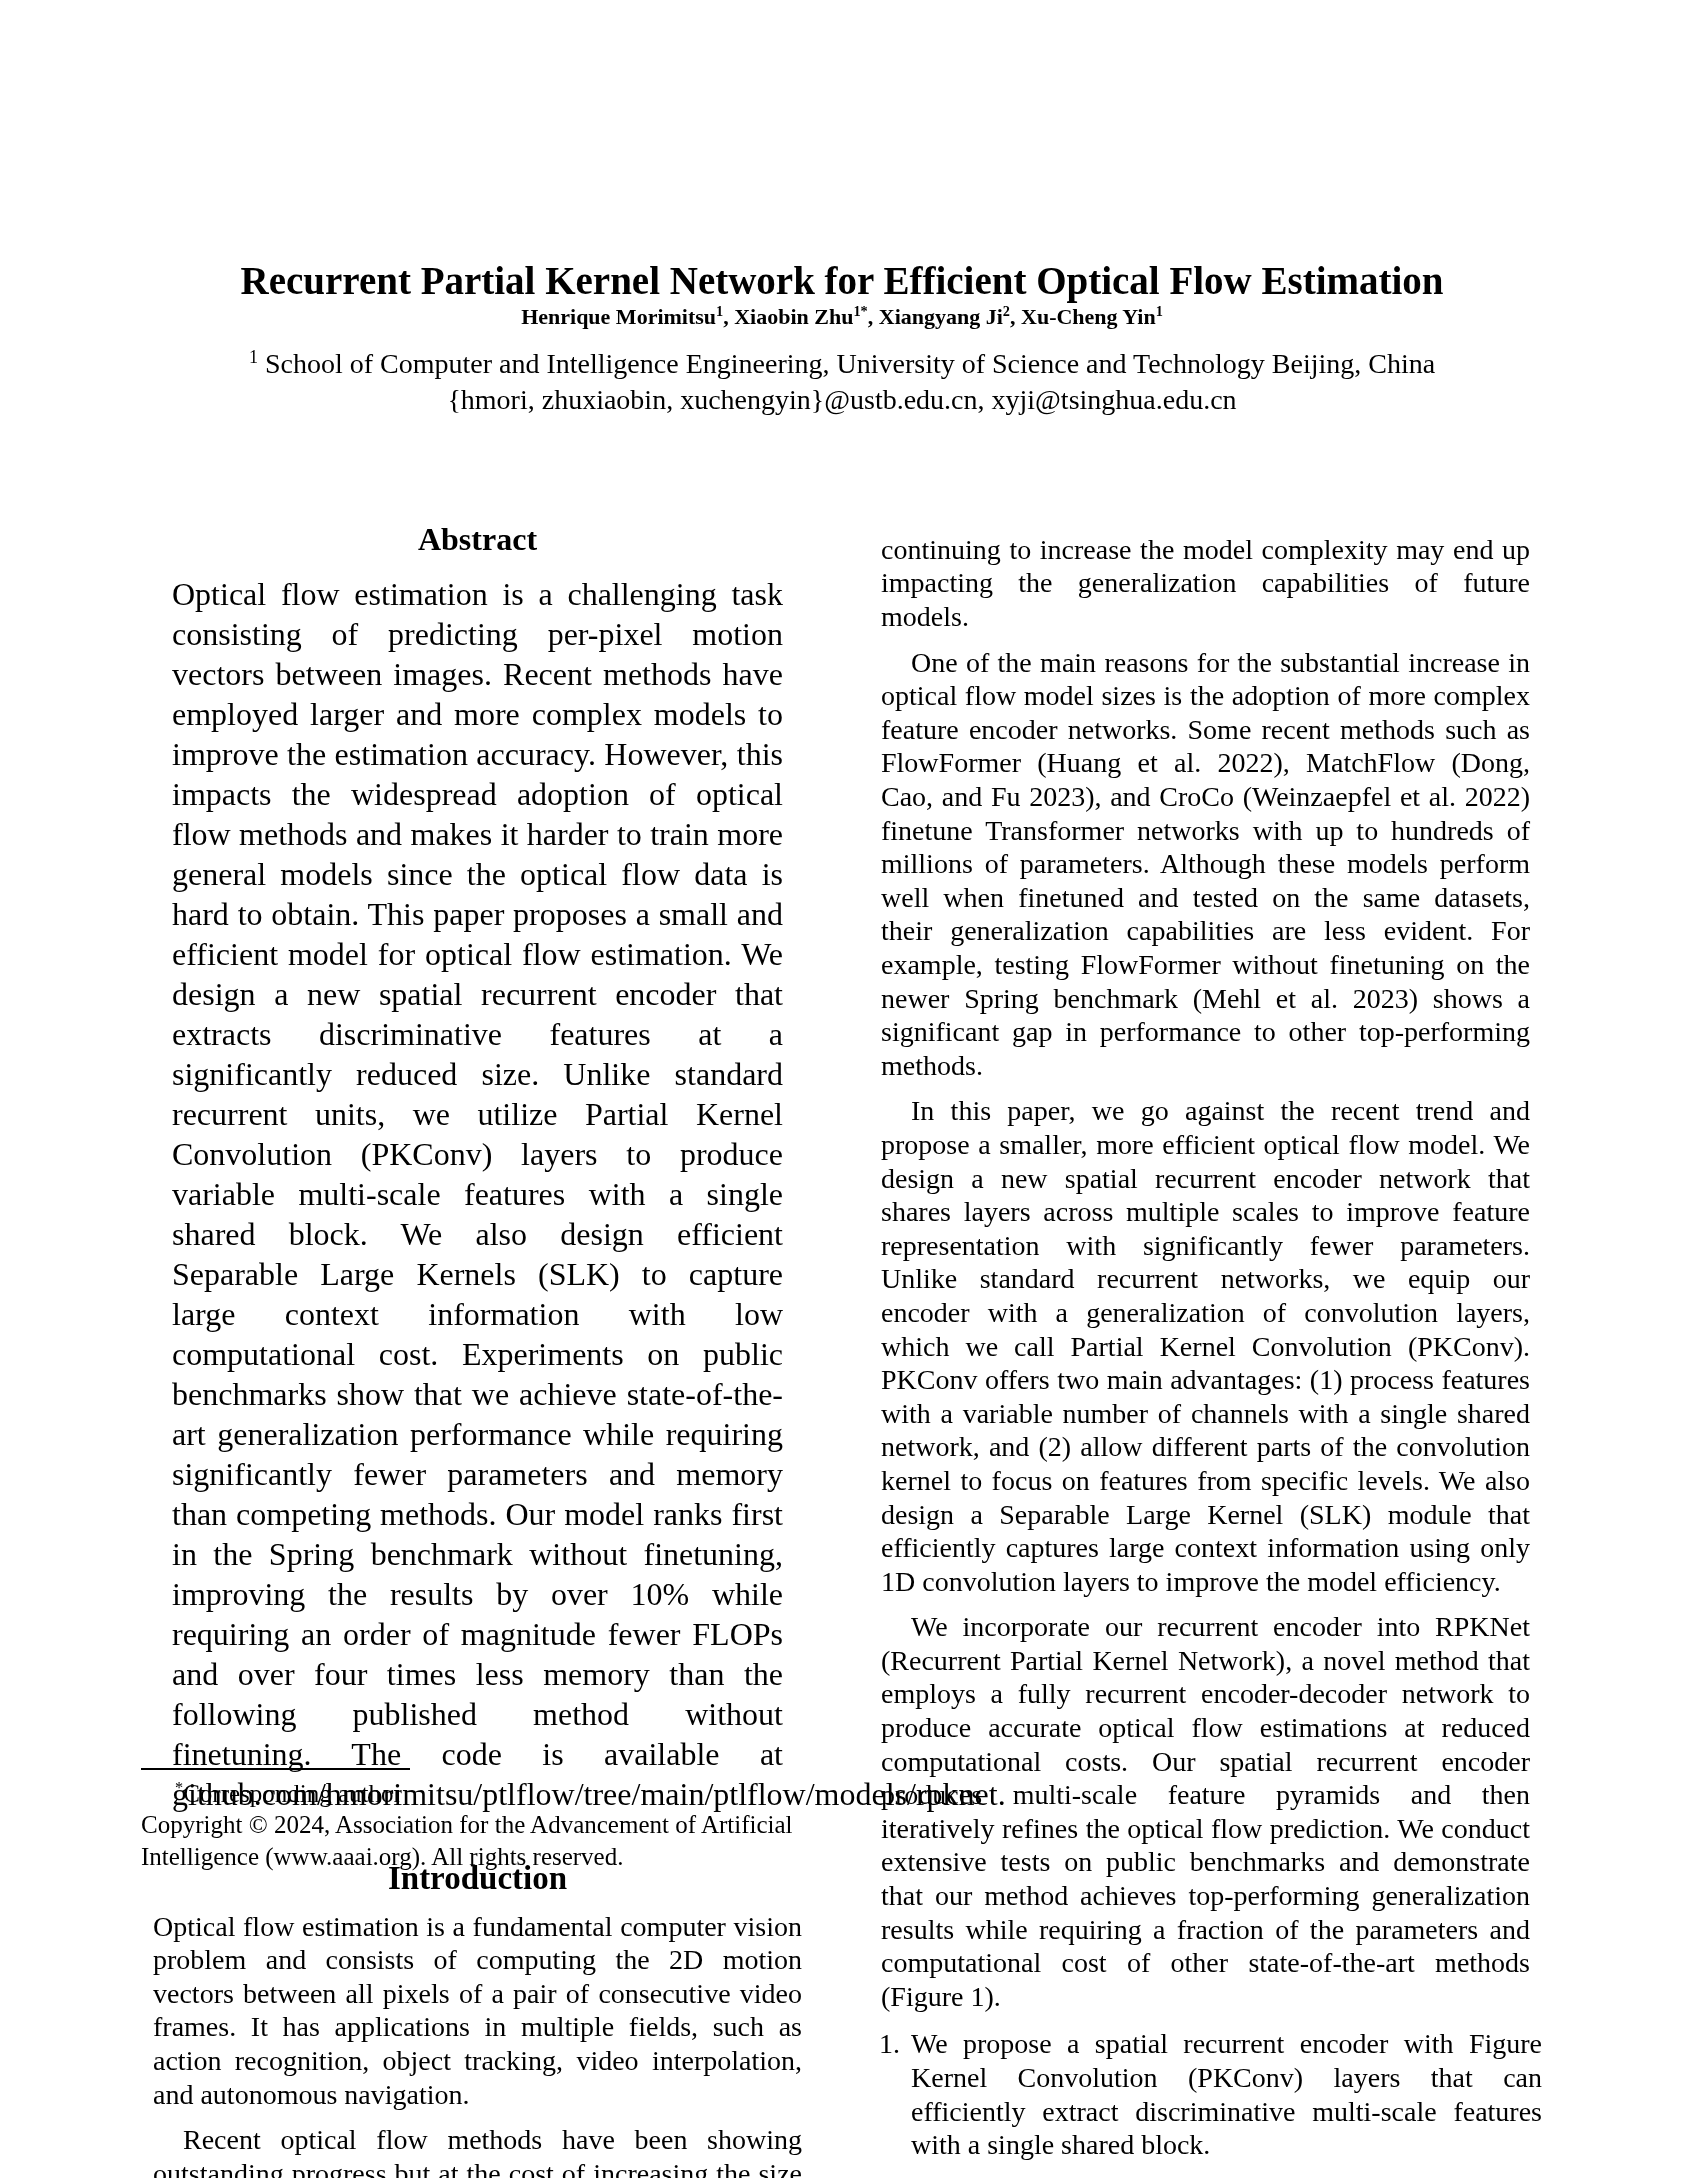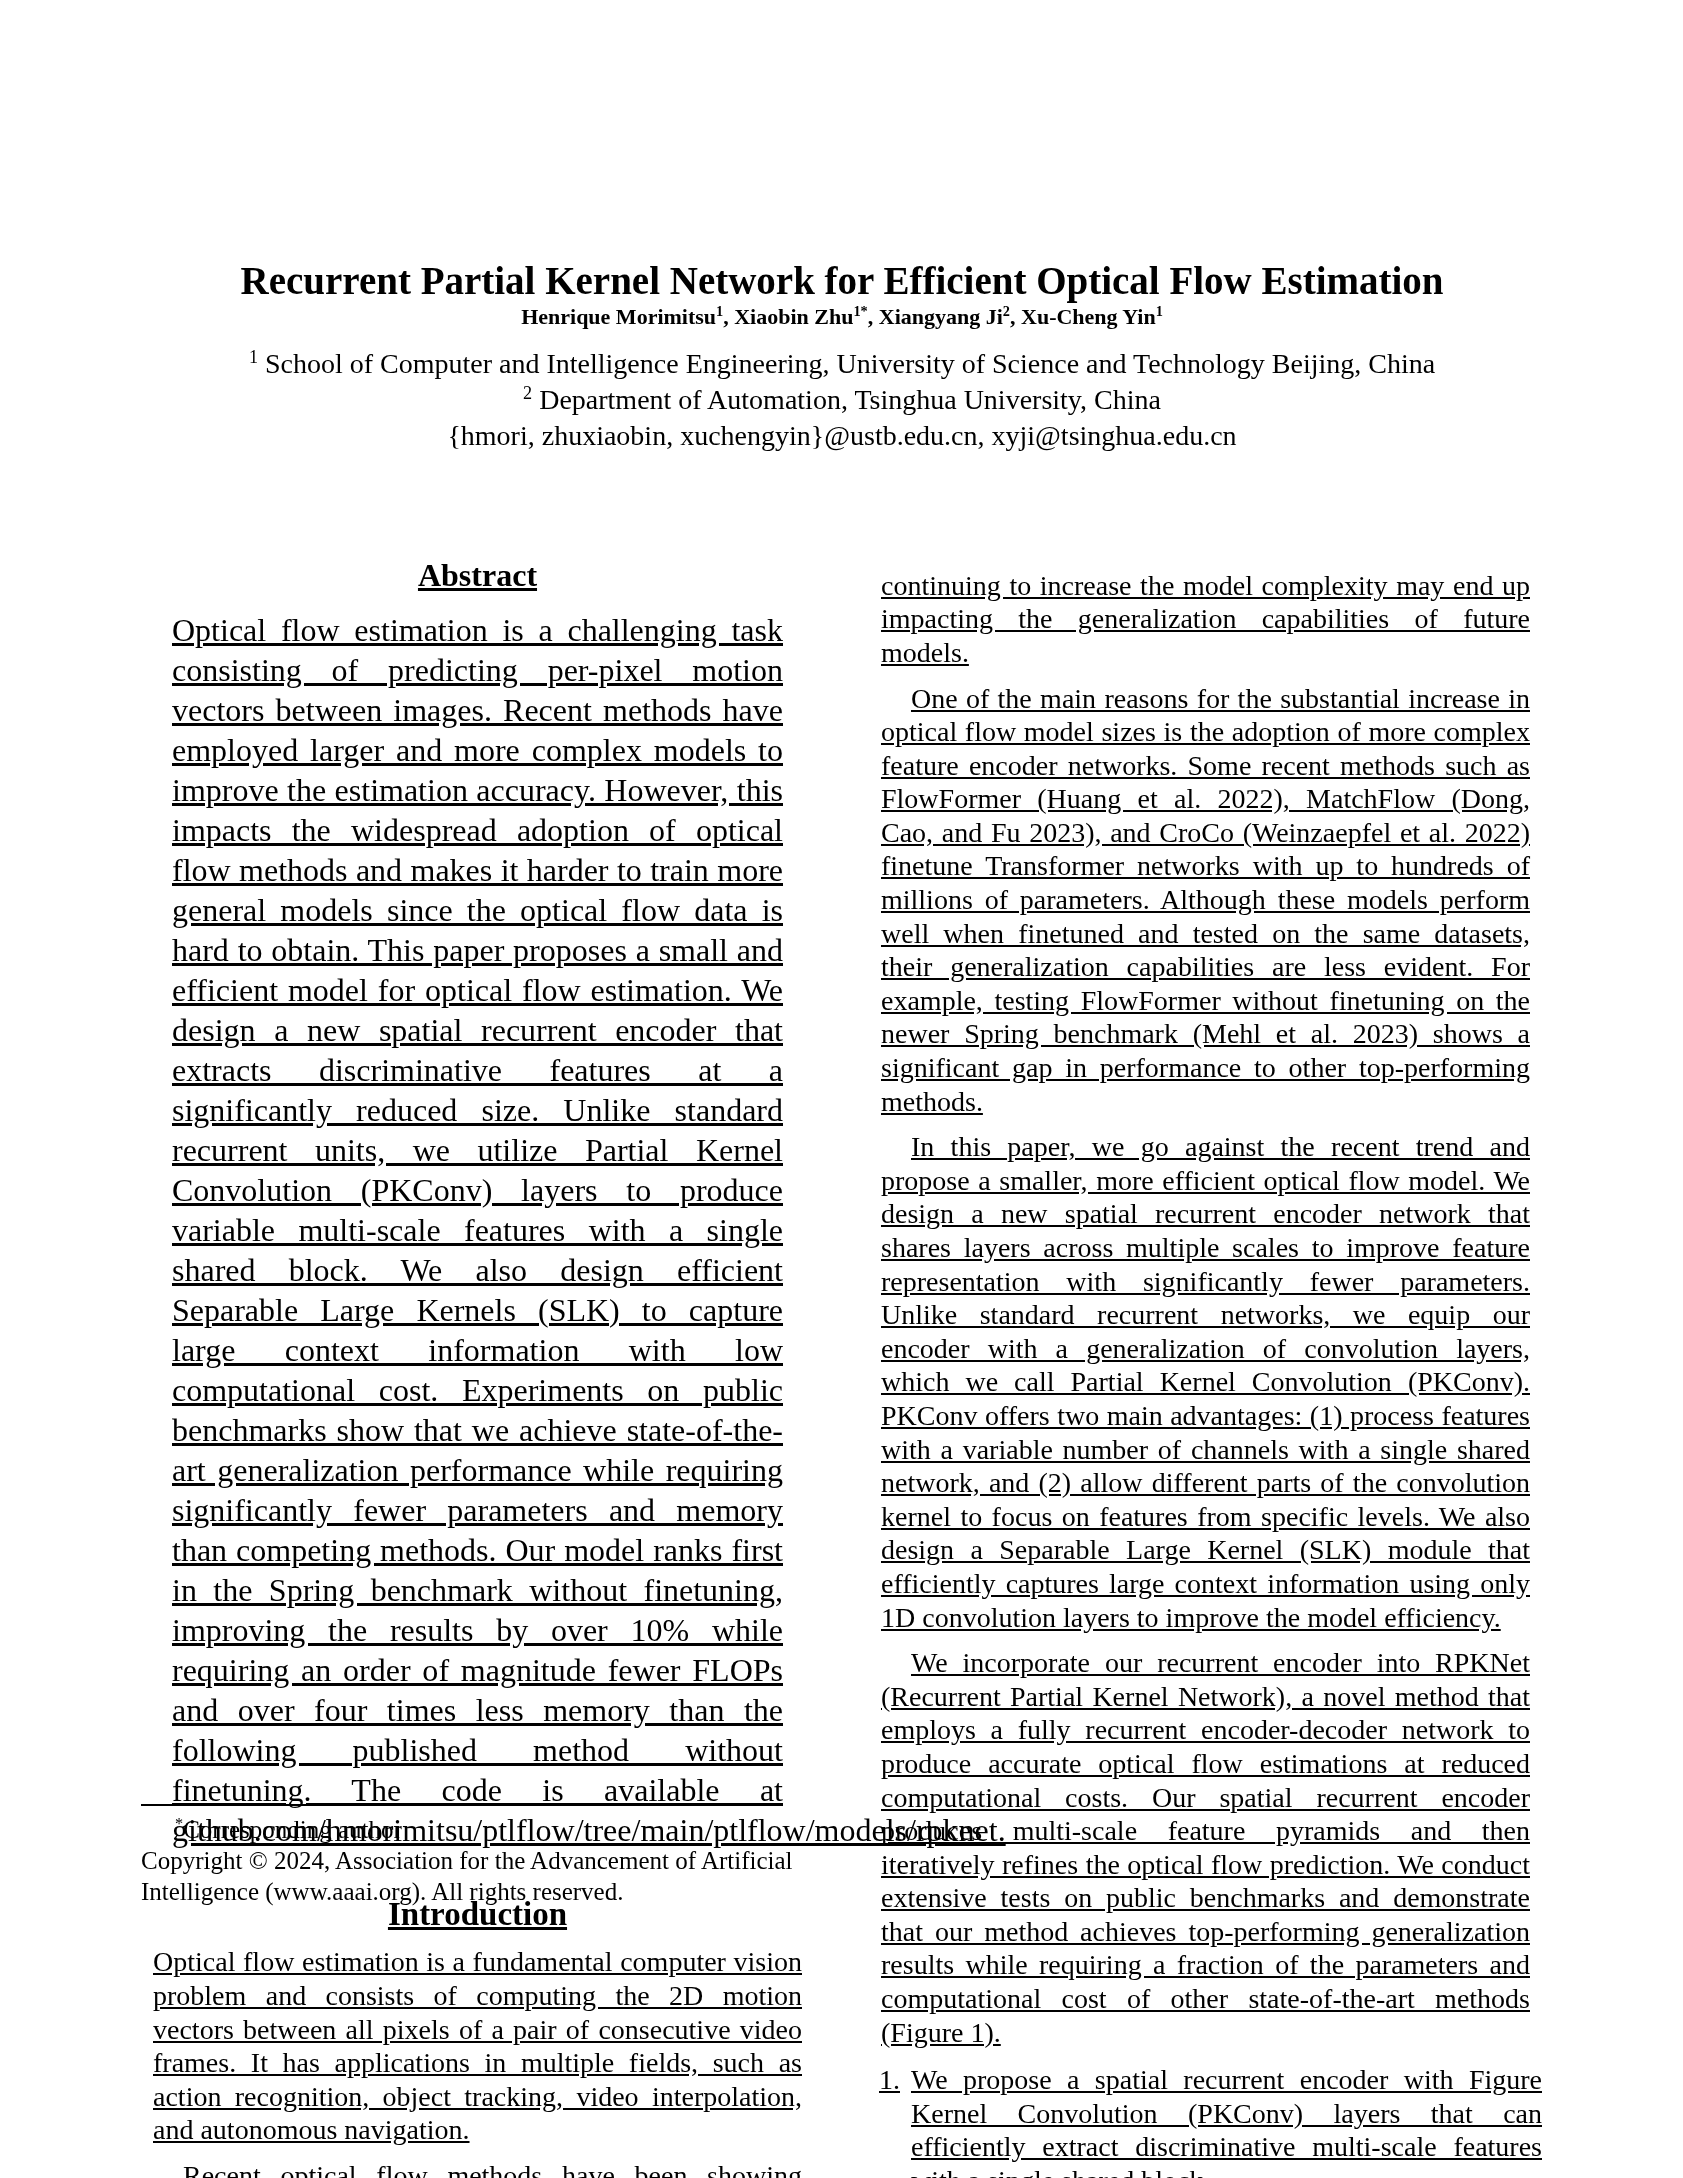--- a/index.html
+++ b/index.html
@@ -42,21 +42,20 @@
     gap: 55px;
     margin-top: 103px;
     height: 1351px;
     align-items: stretch;
   }
   .col {
     width: 673px;
     text-align: justify;
     font-size: 28px;
     line-height: 1.2;
-    text-decoration: underline;
   }
   .col-left { position: relative; }
   .sec-head {
     margin: 0;
     text-align: center;
     font-size: 33px;
     font-weight: bold;
     line-height: 1.15;
   }
   .abstract-head { font-size: 32px; margin-bottom: 16px; }
@@ -98,21 +97,20 @@
 
     <header class="head">
       <h1 class="title">Recurrent Partial Kernel Network for Efficient Optical Flow Estimation</h1>
 
       <div class="authors">
         <span><span>Henrique Morimitsu</span><sup>1</sup><span>, </span></span><span><span>Xiaobin Zhu</span><sup>1*</sup><span>, </span></span><span><span>Xiangyang Ji</span><sup>2</sup><span>, </span></span><span><span>Xu-Cheng Yin</span><sup>1</sup></span>
       </div>
 
       <div class="affil-block">
         <div class="affil"><sup>1</sup><span> School of Computer and Intelligence Engineering, University of Science and Technology Beijing, China</span></div>
-        <div class="affil"><sup>2</sup><span> Department of Automation, Tsinghua University, China</span></div>
         <div class="affil">{hmori, zhuxiaobin, xuchengyin}@ustb.edu.cn, xyji@tsinghua.edu.cn</div>
       </div>
     </header>
 
     <div class="columns">
 
       <div class="col col-left">
         <h2 class="sec-head abstract-head">Abstract</h2>
         <p class="abstract-text">Optical flow estimation is a challenging task consisting of predicting per-pixel motion vectors between images. Recent methods have employed larger and more complex models to improve the estimation accuracy. However, this impacts the widespread adoption of optical flow methods and makes it harder to train more general models since the optical flow data is hard to obtain. This paper proposes a small and efficient model for optical flow estimation. We design a new spatial recurrent encoder that extracts discriminative features at a significantly reduced size. Unlike standard recurrent units, we utilize Partial Kernel Convolution (PKConv) layers to produce variable multi-scale features with a single shared block. We also design efficient Separable Large Kernels (SLK) to capture large context information with low computational cost. Experiments on public benchmarks show that we achieve state-of-the-art generalization performance while requiring significantly fewer parameters and memory than competing methods. Our model ranks first in the Spring benchmark without finetuning, improving the results by over 10% while requiring an order of magnitude fewer FLOPs and over four times less memory than the following published method without finetuning. The code is available at github.com/hmorimitsu/ptlflow/tree/main/ptlflow/models/rpknet.</p>
 

